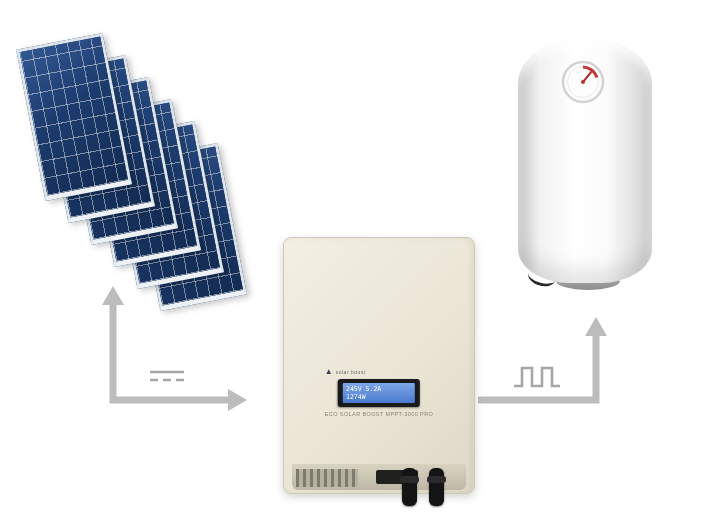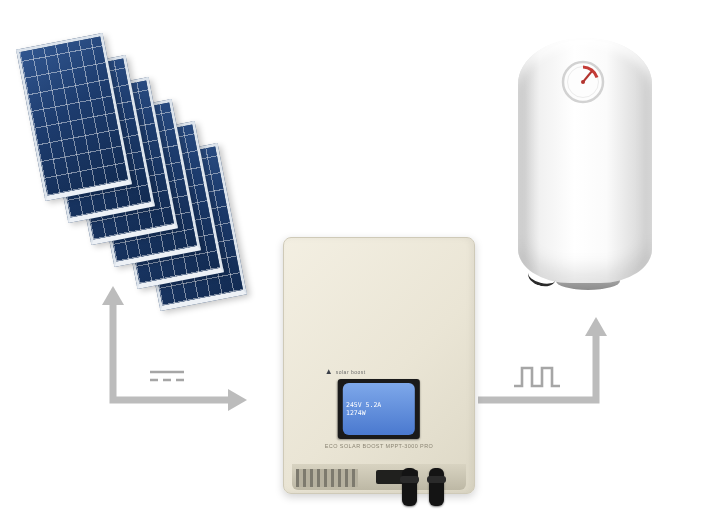--- a/index.html
+++ b/index.html
@@ -29,21 +29,21 @@
     background:linear-gradient(135deg,#f3efe2 0%,#eae5d5 55%,#ddd8c6 100%);
     border:1px solid #cfcab8;border-radius:8px;
     box-shadow:0 3px 8px rgba(0,0,0,.18), inset -3px 0 6px rgba(0,0,0,.05);}
   .lcd-unit{position:absolute;left:50%;top:130px;transform:translateX(-50%);
     display:flex;flex-direction:column;align-items:center;}
   .inv-logo{display:flex;align-items:center;gap:3px;margin-bottom:3px;align-self:flex-start;}
   .logo-tri{font-size:8px;line-height:8px;color:#3a3f48;}
   .logo-text{font-size:5px;color:#6a6a6a;letter-spacing:.5px;}
   .lcd{background:#1a1a1a;border-radius:3px;padding:4px 5px;box-shadow:0 1px 2px rgba(0,0,0,.4);}
   .lcd-screen{width:66px;background:linear-gradient(180deg,#7ea8ea 0%,#4a79cf 100%);
-    padding:18px 3px;border-radius:6px;}
+    padding:2px 3px;border-radius:1px;}
   .lcd-line{font-family:"DejaVu Sans Mono",monospace;font-size:6.5px;line-height:8px;
     color:#ffffff;white-space:nowrap;}
   .inv-model{margin-top:4px;font-size:5.5px;letter-spacing:.4px;color:#8b8574;white-space:nowrap;}
   .inv-bottom{position:absolute;left:8px;right:8px;bottom:3px;height:26px;border-radius:0 0 6px 6px;
     background:linear-gradient(#d8d3c1,#bdb8a5);}
   .heatsink{position:absolute;left:4px;bottom:3px;width:62px;height:18px;
     background:repeating-linear-gradient(90deg,#7d7a6e 0 3px,#b6b19f 3px 7px);}
   .terminal{position:absolute;left:84px;bottom:6px;width:42px;height:14px;background:#20201e;border-radius:2px;}
   .mc4{position:absolute;width:15px;height:38px;background:#141414;border-radius:6px;box-shadow:0 1px 2px rgba(0,0,0,.5);}
   .mc4::before{content:"";position:absolute;left:-2px;top:8px;width:19px;height:7px;background:#2a2a2a;border-radius:3px;}

